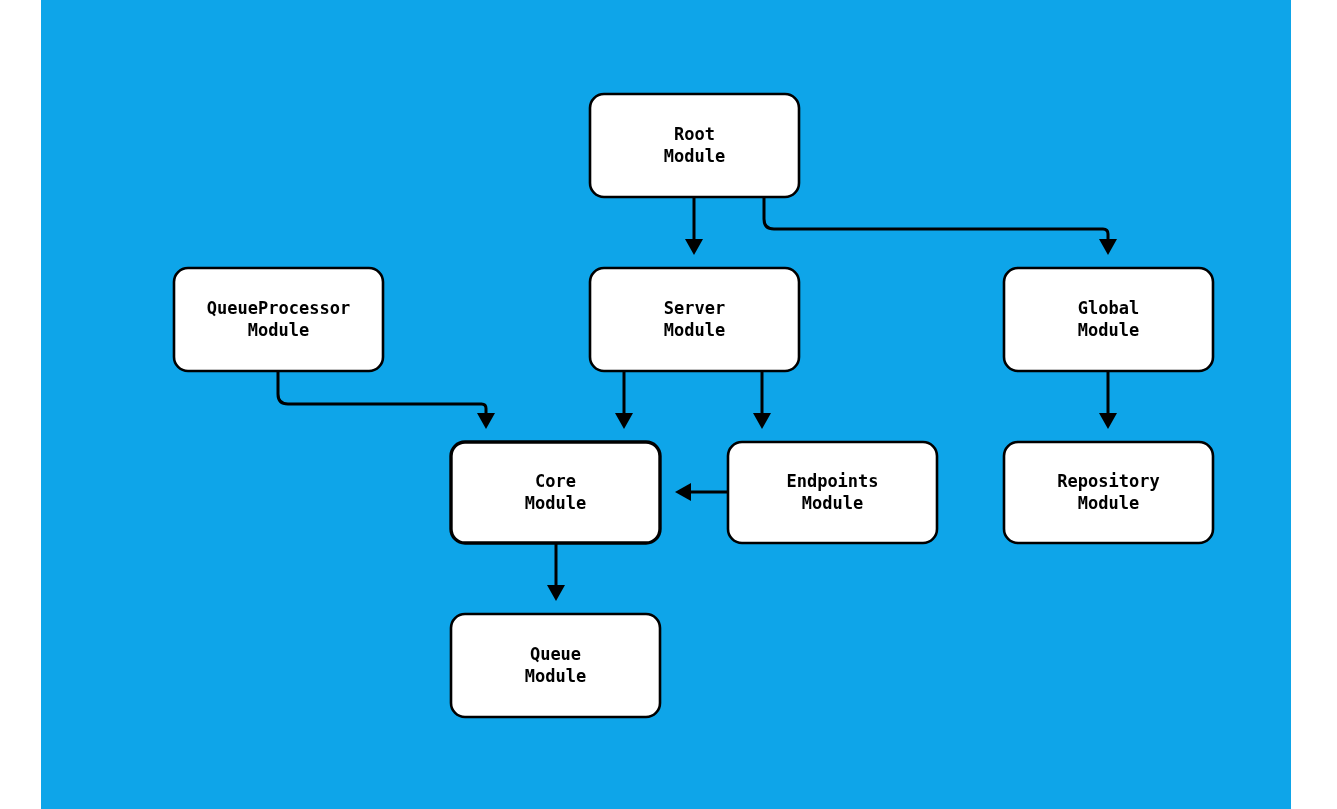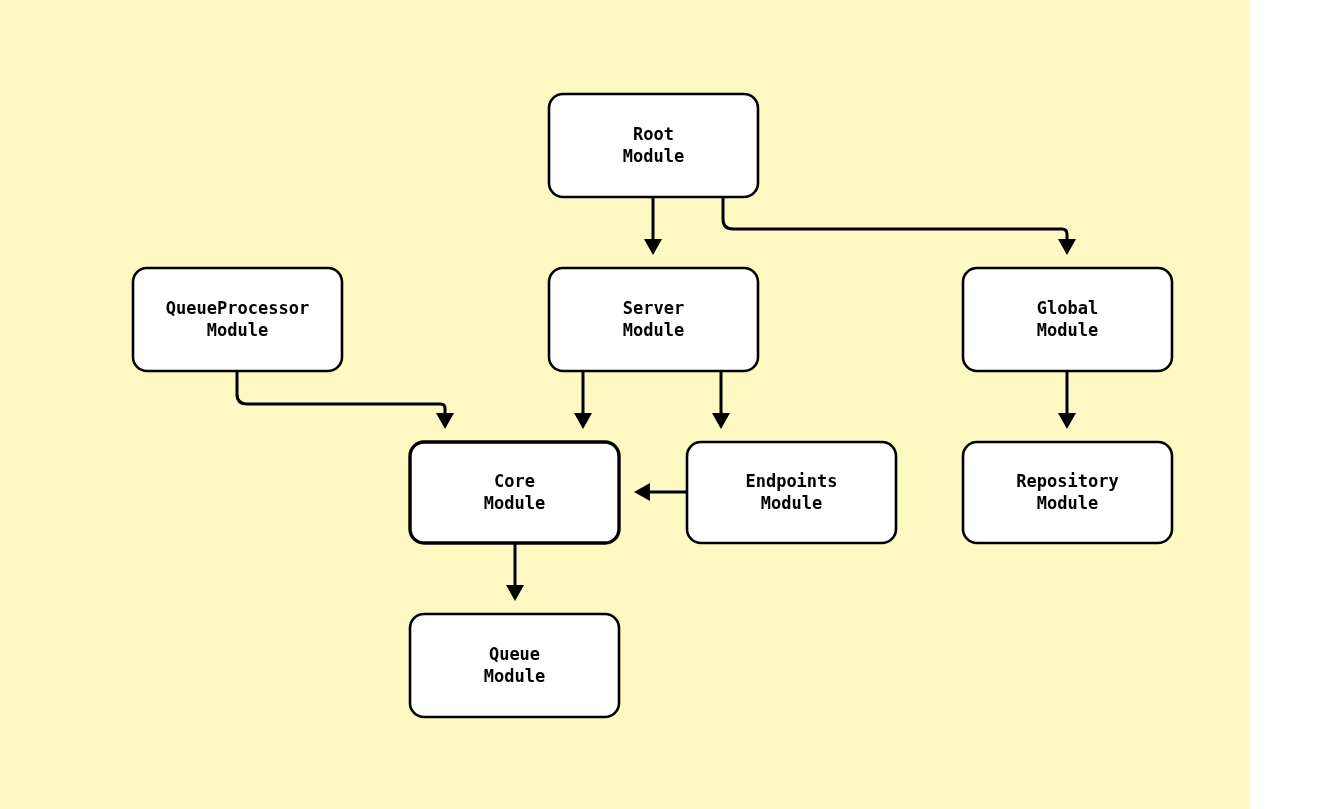--- a/index.html
+++ b/index.html
@@ -10,21 +10,22 @@
   body {
     width: 1337px;
     height: 809px;
     font-family: "DejaVu Sans Mono", "Liberation Mono", monospace;
     overflow: hidden;
   }
   #diagram-root {
     position: relative;
     width: 1250px;
     height: 809px;
-    background: #fef9c3;
+    background: #0ea5e9;
+    margin-left: 41px;
   }
   svg.diagram-canvas {
     display: block;
     width: 1337px;
     height: 809px;
   }
   .node-box {
     fill: #ffffff;
     stroke: #000000;
     stroke-width: 2.6;

